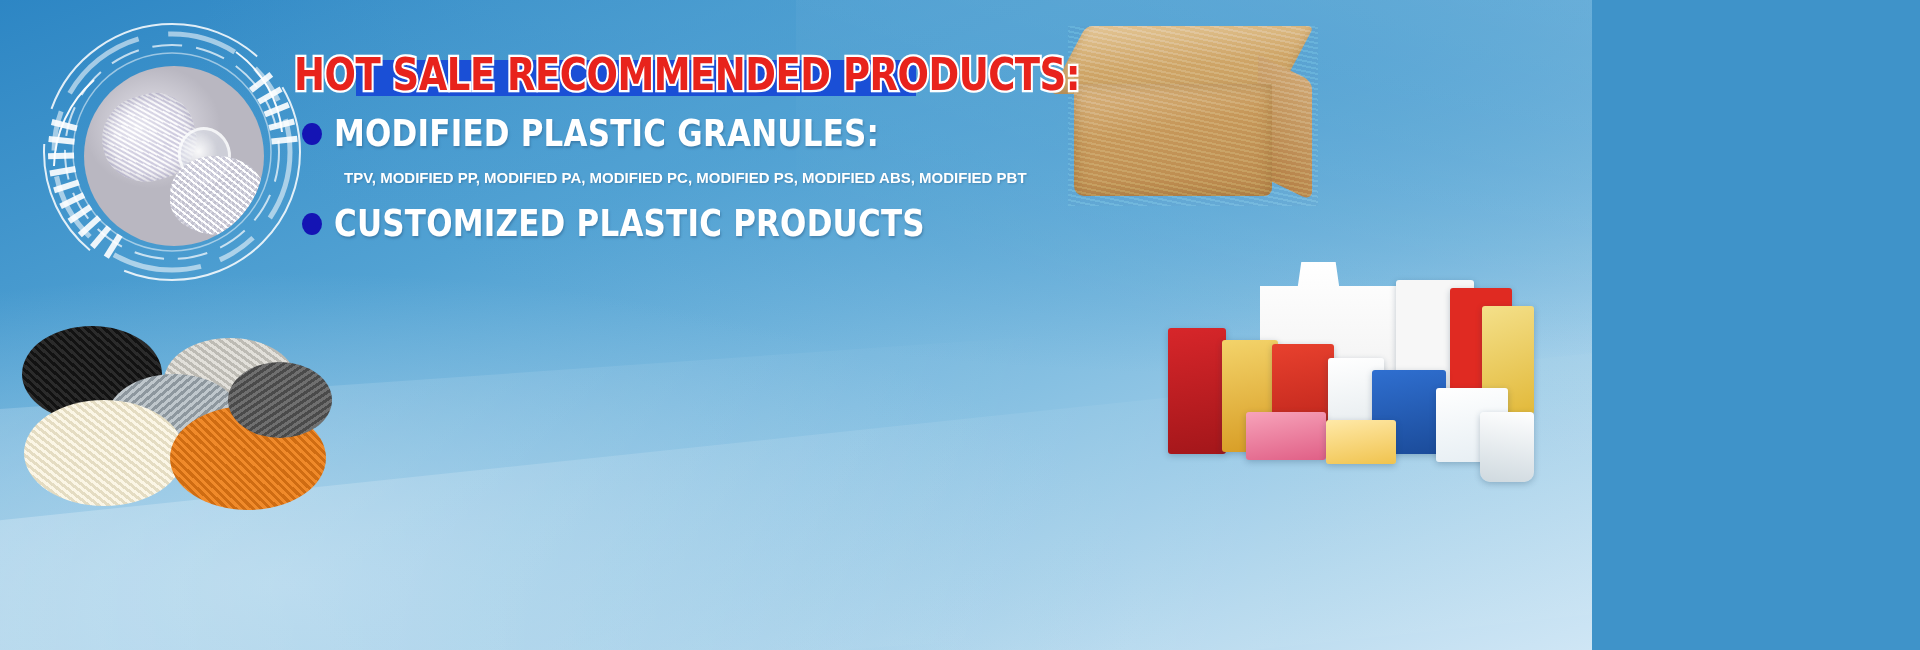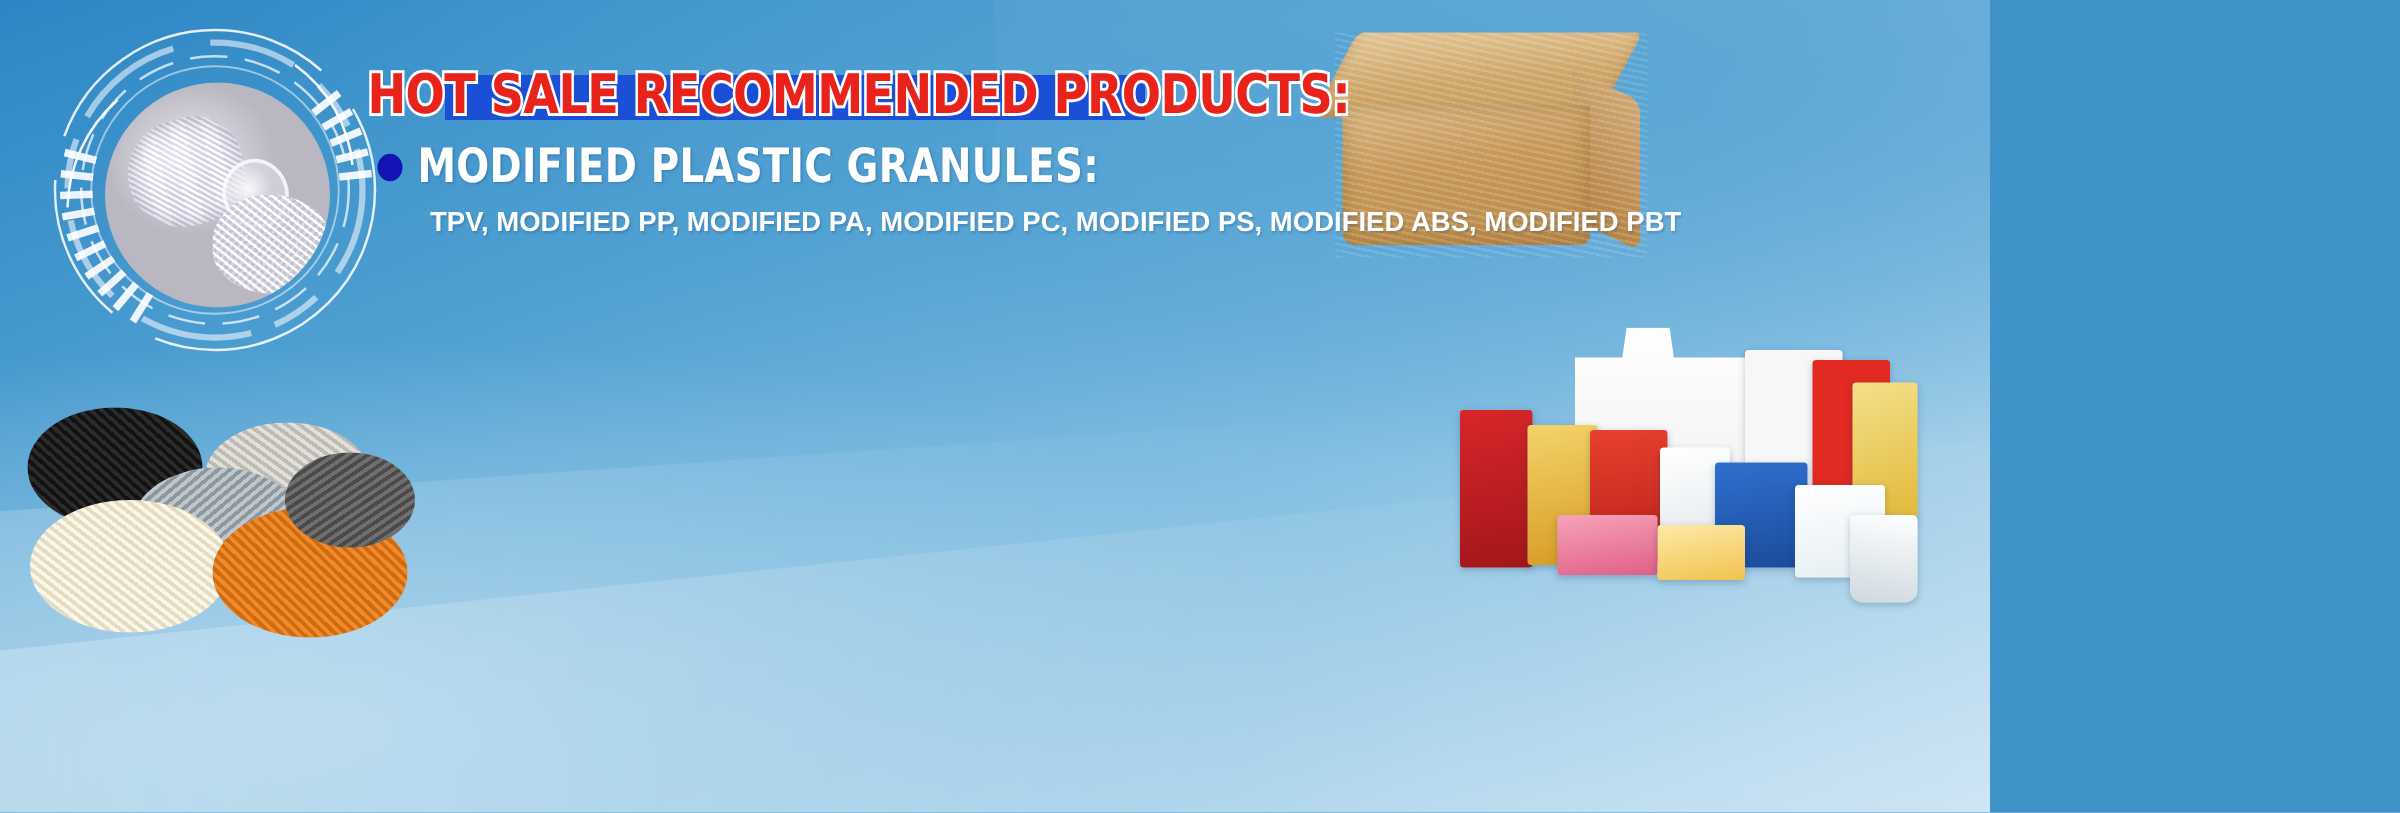--- a/index.html
+++ b/index.html
@@ -119,21 +119,21 @@
     background:#1414b4;}
   .li-main{
     font-family:"DejaVu Sans", sans-serif;
     font-weight:bold;font-size:31px;line-height:40px;
     letter-spacing:.2px;color:#fff;white-space:nowrap;
     transform:scaleY(1.22);transform-origin:left center;
     text-shadow:1px 1px 2px rgba(30,70,110,.35);
   }
   .li-sub{
     font-family:"Liberation Sans", sans-serif;
-    font-weight:bold;font-size:22px;line-height:26px;color:#ffffff;
+    font-weight:bold;font-size:15px;line-height:26px;color:#ffffff;
     white-space:nowrap;margin-top:12px;margin-left:10px;
     text-shadow:1px 1px 2px rgba(30,70,110,.3);
   }
 </style>
 </head>
 <body>
 
 <div id="banner">
 
   <div class="sweep sweep-a"></div>
@@ -344,16 +344,20 @@
 
       <li style="margin-top:2px;">
         <span class="bullet" style="top:10px;"></span>
         <div class="li-main">MODIFIED PLASTIC GRANULES:</div>
         <div class="li-sub">TPV, MODIFIED PP, MODIFIED PA, MODIFIED PC, MODIFIED PS, MODIFIED ABS, MODIFIED PBT</div>
       </li>
 
 
 
 
+      <li style="margin-top:12px;">
+        <span class="bullet" style="top:10px;"></span>
+        <div class="li-main">CUSTOMIZED PLASTIC PRODUCTS</div>
+      </li>
 
     </ul>
   </div>
 </div>
 
 </body></html>

